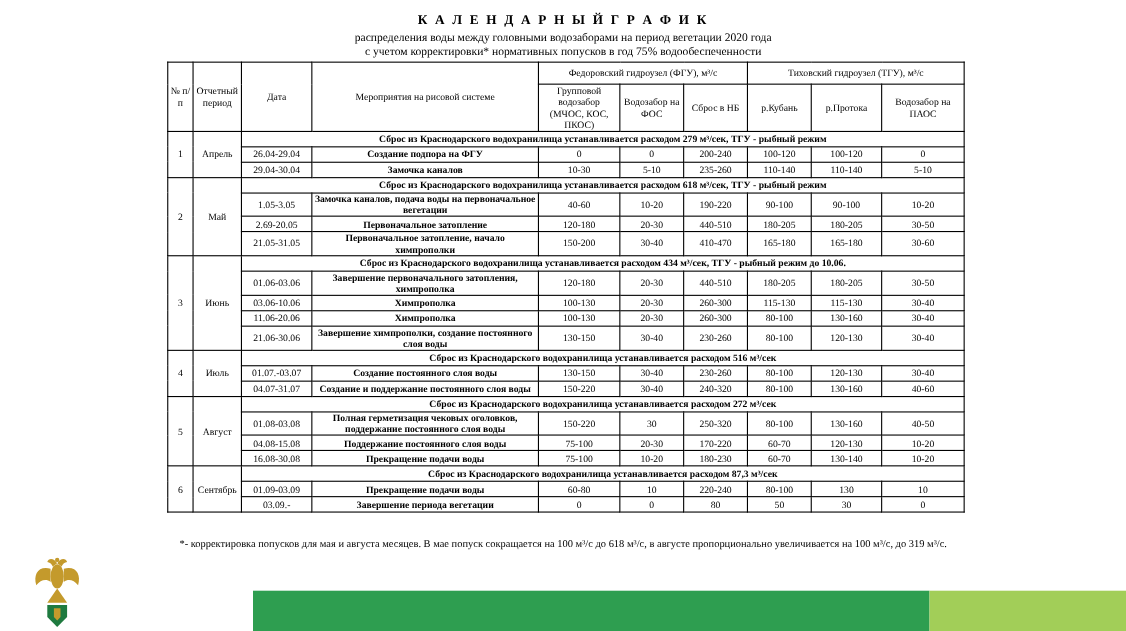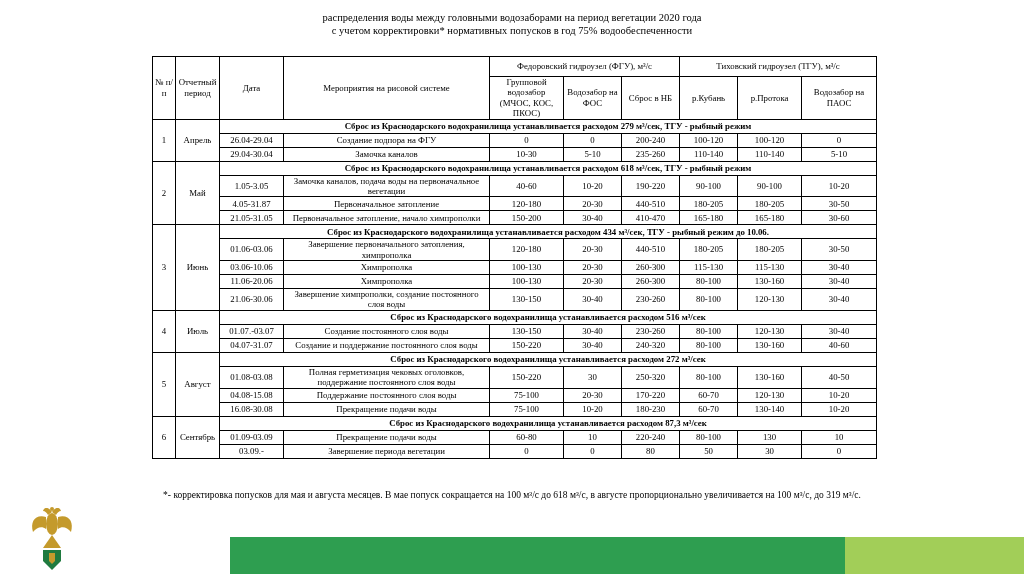--- a/index.html
+++ b/index.html
@@ -17,21 +17,21 @@
     border-collapse:collapse; table-layout:fixed; font-size:8.8px;
   }
   .sched th, .sched td {
     border:1px solid #000; padding:0 2px; text-align:center;
     vertical-align:middle; font-weight:normal; line-height:1.18;
   }
   .sched thead tr:first-child { height:20px; }
   .sched thead tr:last-child  { height:40px; }
   .sched tbody tr { height:14px; }
   .sched .note    { font-weight:bold; }
-  .sched .measure { font-weight:normal; }
+  .sched .measure { font-weight:bold; }
 
   .footnote {
     position:absolute; top:490px; left:0; width:100%;
     text-align:center; font-size:9.5px;
   }
 
   .emblem { position:absolute; left:28px; top:503px; width:48px; height:68px; }
 
   .footer-bar-dark {
     position:absolute; left:230px; bottom:0; width:615px; height:37px;
@@ -41,20 +41,21 @@
     position:absolute; left:845px; bottom:0; width:179px; height:37px;
     background:var(--footer-light,#a2ce58);
   }
 </style>
 </head>
 <body>
 
 <div class="slide" style="--footer-dark: #2e9e50; --footer-light: #a2ce58; --emblem-gold: #c49a2c; --emblem-green: #1f7a3f;">
 
   <div class="title-block">
+    <div class="title-main">К А Л Е Н Д А Р Н Ы Й   Г Р А Ф И К</div>
     <div class="title-sub">распределения воды между головными водозаборами  на период вегетации 2020 года</div>
     <div class="title-sub">с учетом корректировки* нормативных попусков в год 75% водообеспеченности</div>
   </div>
 
   <table class="sched">
     <colgroup>
       <col style="width:23px">
         <col style="width:44px">
         <col style="width:64px">
         <col style="width:206px">
@@ -118,21 +119,21 @@
           <td>1.05-3.05</td>
           <td class="measure">Замочка каналов, подача воды на первоначальное вегетации</td>
           <td>40-60</td>
           <td>10-20</td>
           <td>190-220</td>
           <td>90-100</td>
           <td>90-100</td>
           <td>10-20</td>
         </tr>
         <tr>
-          <td>4.05-31.87</td>
+          <td>2.69-20.05</td>
           <td class="measure">Первоначальное затопление</td>
           <td>120-180</td>
           <td>20-30</td>
           <td>440-510</td>
           <td>180-205</td>
           <td>180-205</td>
           <td>30-50</td>
         </tr>
         <tr>
           <td>21.05-31.05</td>

